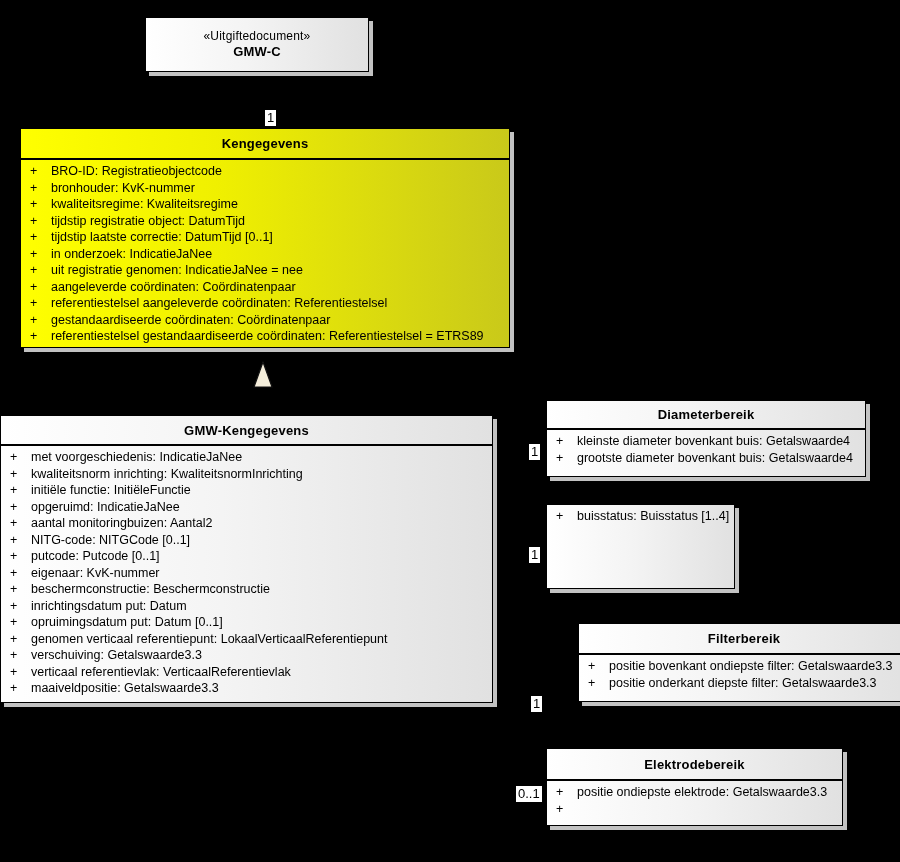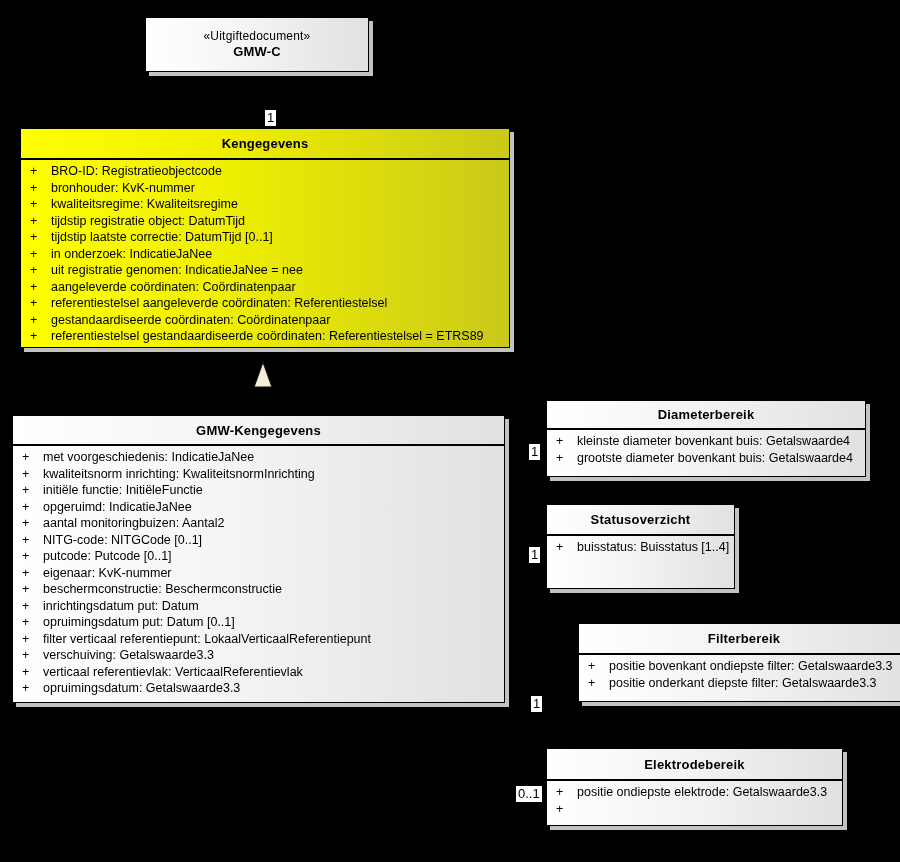--- a/index.html
+++ b/index.html
@@ -103,21 +103,21 @@
           <span class="vis">+</span>
           <span class="txt">referentiestelsel gestandaardiseerde coördinaten: Referentiestelsel = ETRS89</span>
         </div>
     </div>
   </div>
 
   <svg class="tri" width="20" height="28" viewBox="0 0 20 28" style="left:253px;top:360px">
     <polygon points="10,2 19,27 1,27" fill="#f4edda" stroke="#111111" stroke-width="1.2"></polygon>
   </svg>
 
-  <div class="cls box-plain" style="left:12px;top:415px;width:493px;height:288px">
+  <div class="cls box-plain" style="left:0;top:415px;width:493px;height:288px">
     <div class="hdr" style="height:28px">GMW-Kengegevens</div>
     <div class="attrs">
       <div class="attr">
           <span class="vis">+</span>
           <span class="txt">met voorgeschiedenis: IndicatieJaNee</span>
         </div>
       <div class="attr">
           <span class="vis">+</span>
           <span class="txt">kwaliteitsnorm inrichting: KwaliteitsnormInrichting</span>
         </div>
@@ -152,33 +152,33 @@
       <div class="attr">
           <span class="vis">+</span>
           <span class="txt">inrichtingsdatum put: Datum</span>
         </div>
       <div class="attr">
           <span class="vis">+</span>
           <span class="txt">opruimingsdatum put: Datum [0..1]</span>
         </div>
       <div class="attr">
           <span class="vis">+</span>
-          <span class="txt">filter verticaal referentiepunt: LokaalVerticaalReferentiepunt</span>
+          <span class="txt">genomen verticaal referentiepunt: LokaalVerticaalReferentiepunt</span>
         </div>
       <div class="attr">
           <span class="vis">+</span>
           <span class="txt">verschuiving: Getalswaarde3.3</span>
         </div>
       <div class="attr">
           <span class="vis">+</span>
           <span class="txt">verticaal referentievlak: VerticaalReferentievlak</span>
         </div>
       <div class="attr">
           <span class="vis">+</span>
-          <span class="txt">opruimingsdatum: Getalswaarde3.3</span>
+          <span class="txt">maaiveldpositie: Getalswaarde3.3</span>
         </div>
     </div>
   </div>
 
   <div class="mult" style="left:529px;top:444px">1</div>
   <div class="cls box-plain" style="left:546px;top:400px;width:320px;height:77px">
     <div class="hdr" style="height:27px">Diameterbereik</div>
     <div class="attrs">
       <div class="attr">
           <span class="vis">+</span>
@@ -186,21 +186,20 @@
         </div>
       <div class="attr">
           <span class="vis">+</span>
           <span class="txt">grootste diameter bovenkant buis: Getalswaarde4</span>
         </div>
     </div>
   </div>
 
   <div class="mult" style="left:529px;top:547px">1</div>
   <div class="cls box-plain" style="left:546px;top:504px;width:189px;height:85px">
-    <div class="hdr" style="height:29px">Statusoverzicht</div>
     <div class="attrs">
       <div class="attr">
           <span class="vis">+</span>
           <span class="txt">buisstatus: Buisstatus [1..4]</span>
         </div>
     </div>
   </div>
 
   <div class="mult" style="left:531px;top:696px">1</div>
   <div class="cls box-plain" style="left:578px;top:623px;width:332px;height:79px">

